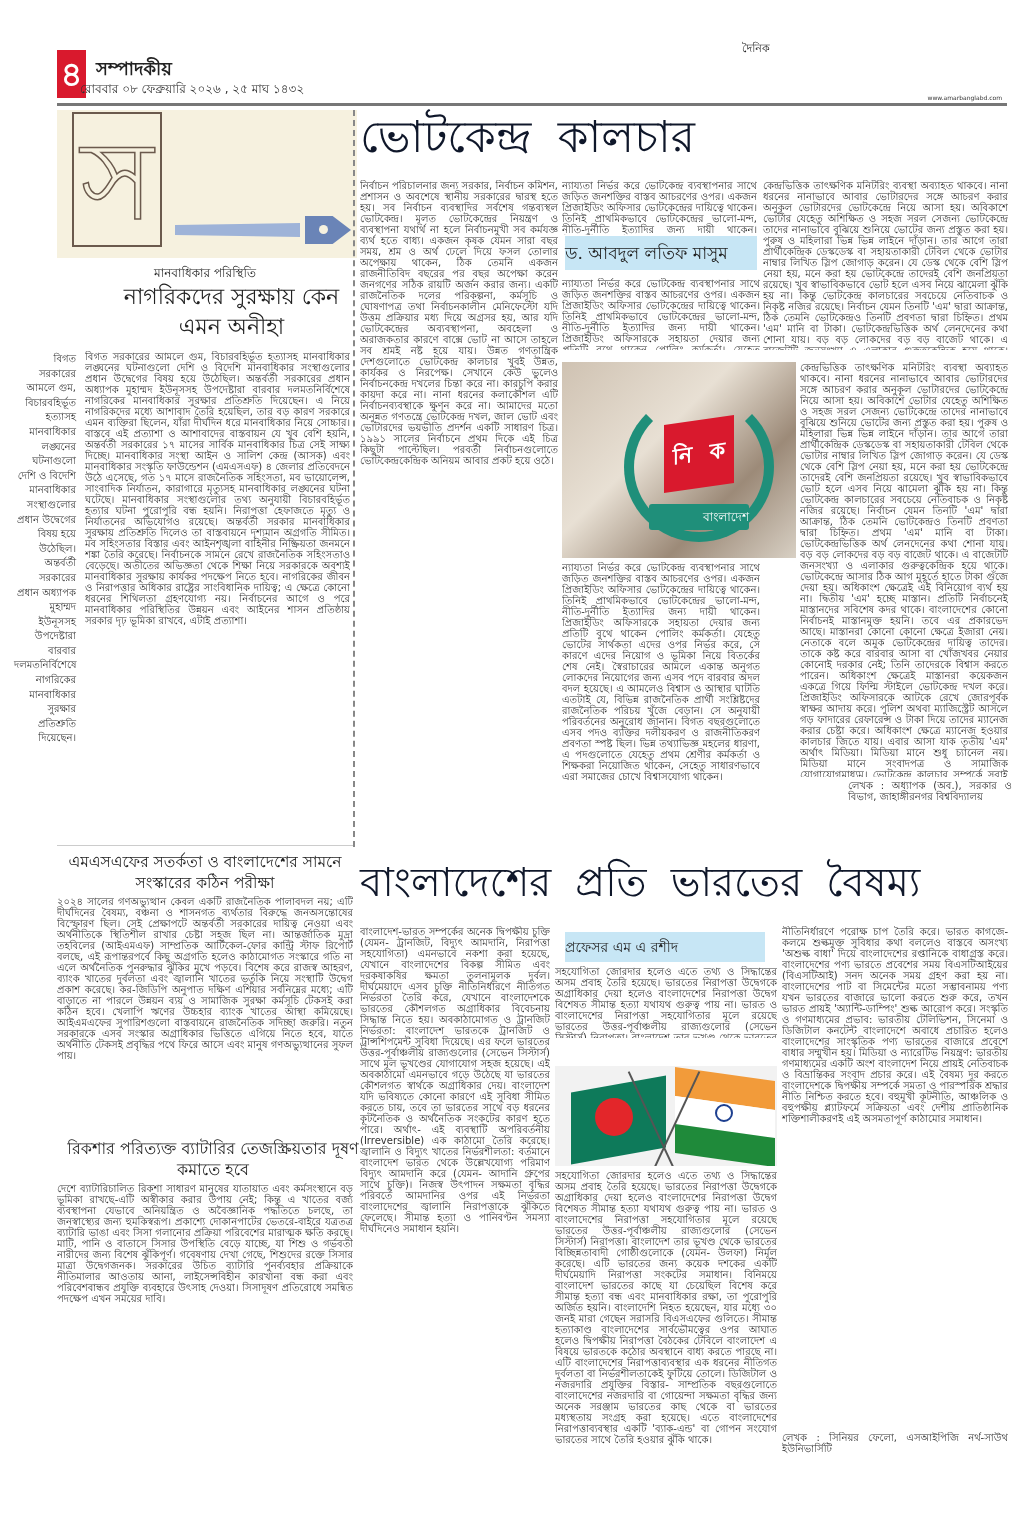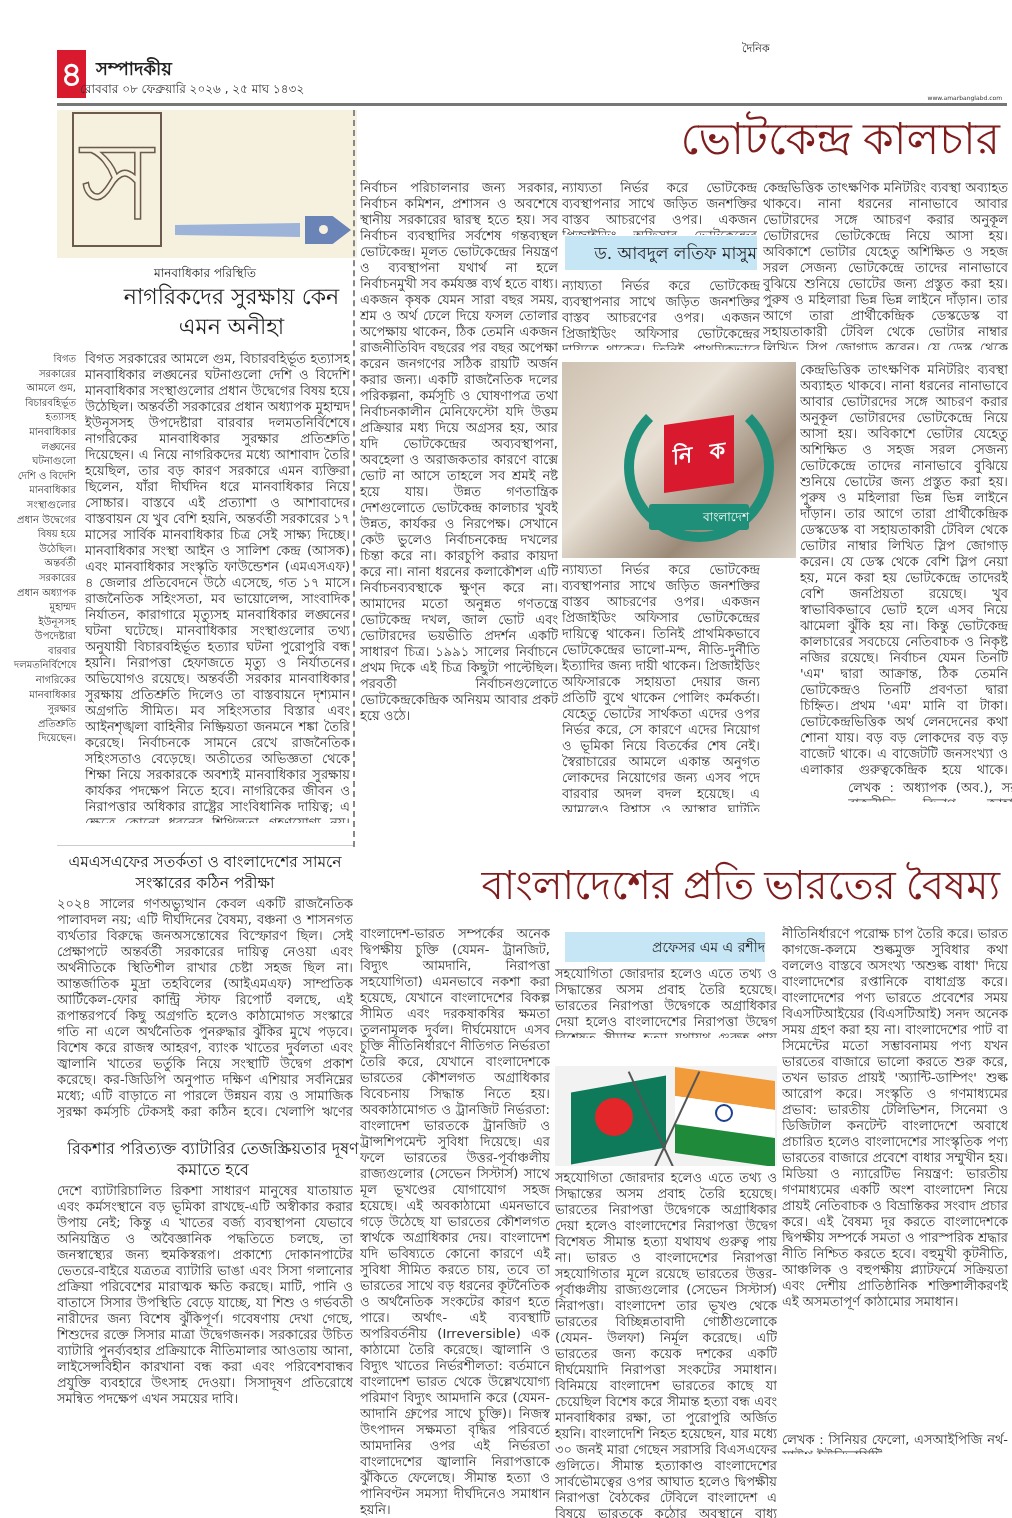--- a/index.html
+++ b/index.html
@@ -17,24 +17,24 @@
 .rule-top{left:57px;top:103px;width:950px;height:3px;background:#777}
 .ed-box{left:57px;top:110px;width:300px;height:148px;background:#f6f1df}
 .ed-big{position:absolute;left:15px;top:2px;width:90px;height:135px;border:2px solid #6b5a4d;font-size:110px;color:transparent;-webkit-text-stroke:1.5px #6b5a4d;line-height:135px;text-align:center;font-family:"DejaVu Serif",serif}
 .ed-word{position:absolute;left:110px;top:45px;font-size:42px;font-weight:bold;color:#6b5a4d;font-family:"DejaVu Serif",serif;white-space:nowrap}
 .pen-bar{position:absolute;left:118px;top:113px;width:125px;height:14px;background:#9eb3d8;clip-path:polygon(0 15%,100% 0,100% 100%,0 85%)}
 .pen-nib{position:absolute;left:248px;top:106px;width:46px;height:28px;background:#6a84b7;clip-path:polygon(0 0,60% 0,100% 50%,60% 100%,0 100%)}
 .pen-hole{position:absolute;left:262px;top:115px;width:9px;height:9px;border-radius:50%;background:#f6f1df}
 .dash-v{left:353px;top:110px;width:0;height:737px;border-left:2px dashed #888}
 .kicker{font-size:12px;color:#222;text-align:center}
 .headline{color:#222;text-align:center;font-family:"DejaVu Serif",serif;font-weight:normal}
-.body-text{font-size:13px;line-height:16px;color:#333;text-align:justify;overflow:hidden}
+.body-text{font-size:10px;line-height:11px;color:#333;text-align:justify;overflow:hidden}
 .pullquote{font-size:11px;line-height:15.4px;color:#333;text-align:right}
-.main-title{font-family:Liberation Serif, serif;color:#7f1d1d;text-align:right;white-space:nowrap}
-.byline-box{background:#c7e6f5;text-align:right;font-family:"DejaVu Serif",serif;color:#222}
+.main-title{font-family:Liberation Mono, monospace;color:#0f172a;text-align:left;white-space:nowrap}
+.byline-box{background:#c7e6f5;text-align:left;font-family:"DejaVu Serif",serif;color:#222}
 .photo{background:linear-gradient(135deg,#cfc2b2 0%,#e8e0d4 40%,#9c8a78 70%,#d8d0c4 100%);overflow:hidden}
 .emblem{position:absolute;left:62px;top:30px;width:150px;height:160px}
 .emblem-wreath{position:absolute;left:0;top:0;width:150px;height:150px;border-radius:50%;border:10px solid #1f8f7a;border-top-color:transparent}
 .emblem-box{position:absolute;left:40px;top:28px;width:70px;height:68px;background:#d9192d;color:#fff;font-size:22px;font-weight:bold;display:flex;justify-content:space-around;align-items:center;transform:skewY(-8deg)}
 .emblem-ribbon{position:absolute;left:25px;top:112px;width:100px;height:26px;background:#1f8f7a;color:#fff;font-size:12px;text-align:right;line-height:26px;border-radius:3px}
 .flags{background:#f2f2f2;overflow:hidden}
 .flag-bd{position:absolute;left:16px;top:18px;width:95px;height:72px;background:#0e7a5a;transform:skewY(-10deg)}
 .flag-bd-circle{position:absolute;left:40px;top:32px;width:38px;height:38px;border-radius:50%;background:#e3262a}
 .flag-in{position:absolute;left:120px;top:8px;width:100px;height:86px;transform:skewY(8deg)}
 .flag-in div{height:33.3%}

